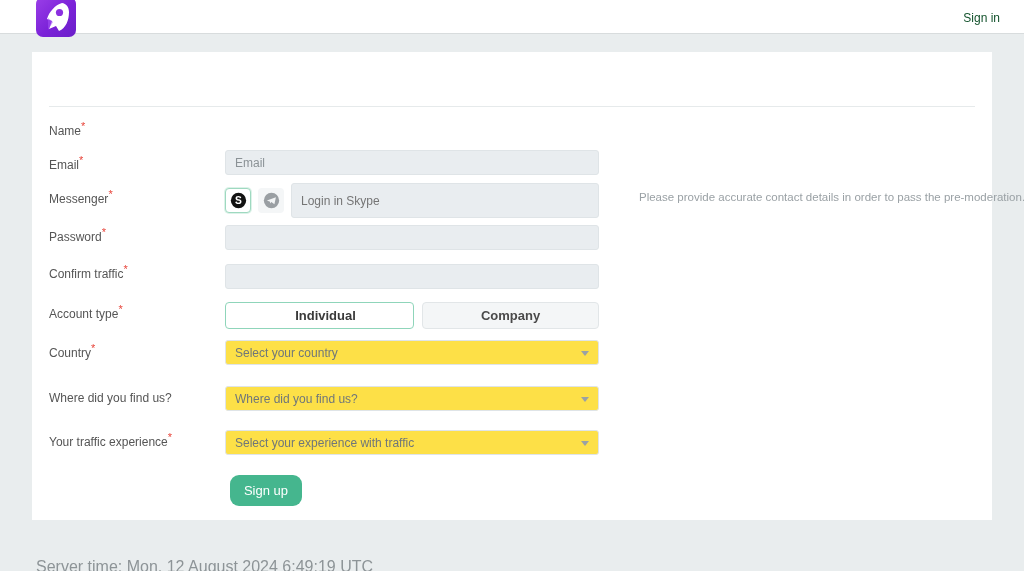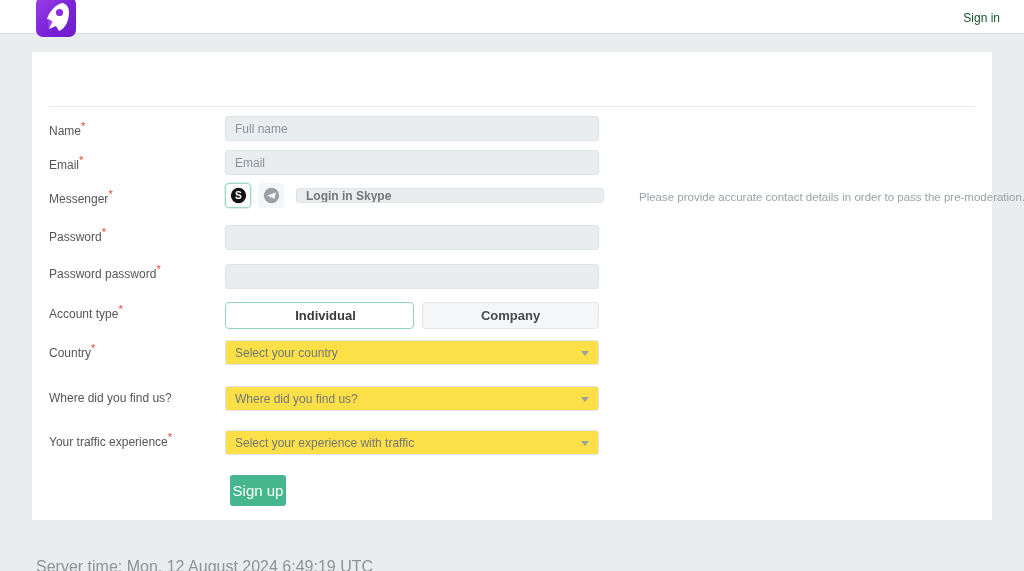--- a/index.html
+++ b/index.html
@@ -130,31 +130,29 @@
     justify-content: center;
     cursor: pointer;
   }
   .msg-btn.selected {
     background: #ffffff;
     border: 1px solid #9ed9c0;
     box-shadow: 0 0 0 1px rgba(158,217,192,.35);
   }
   .msg-field {
     width: 308px;
-    height: 15px;
+    height: 35px;
     background: #e9edf0;
     border: 1px solid #dfe4e7;
     border-radius: 3px;
     font-family: "Liberation Sans", sans-serif;
     font-size: 12px;
     color: #8b9296;
     padding: 0 9px;
-    margin-left: 5px;
     outline: none;
-    font-weight: bold;
   }
 
   .hint {
     position: absolute;
     left: 590px;
     top: 7px;
     font-size: 11.5px;
     color: #9aa1a5;
     white-space: nowrap;
   }
@@ -203,28 +201,28 @@
     right: 10px;
     top: 11px;
     width: 0; height: 0;
     border-left: 4.5px solid transparent;
     border-right: 4.5px solid transparent;
     border-top: 5px solid #9aa1a5;
     pointer-events: none;
   }
 
   .signup-btn {
-    width: 56px;
+    width: 72px;
     height: 31px;
     background: #45b68e;
     border: none;
-    border-radius: 3px;
+    border-radius: 9px;
     color: #ffffff;
     font-family: "Liberation Sans", sans-serif;
-    font-size: 15px;
+    font-size: 13px;
     cursor: pointer;
   }
 
   
   .footer {
     position: absolute;
     left: 36px;
     top: 558px;
     font-size: 16px;
     color: #8d9497;
@@ -246,23 +244,20 @@
 </div>
 
 <div class="card">
 
   <div class="title-rule"></div>
 
   <div class="form">
 
     <div class="row" style="margin-top:2px">
       <div class="lbl"><span>Name</span><span class="req">*</span></div>
-      <div class="ctl">
-        <input class="field" type="text" placeholder="Full name" style="">
-      </div>
     </div>
 
     <div class="row">
       <div class="lbl"><span>Email</span><span class="req">*</span></div>
       <div class="ctl">
         <input class="field" type="text" placeholder="Email" style="">
       </div>
     </div>
 
     <div class="row" style="height:38px">
@@ -288,21 +283,21 @@
     </div>
 
     <div class="row">
       <div class="lbl"><span>Password</span><span class="req">*</span></div>
       <div class="ctl" style="top:3px">
         <input class="field" type="password" placeholder="" style="">
       </div>
     </div>
 
     <div class="row" style="height:37px">
-      <div class="lbl" style="top:11px"><span>Password password</span><span class="req">*</span></div>
+      <div class="lbl" style="top:11px"><span>Confirm traffic</span><span class="req">*</span></div>
       <div class="ctl" style="top:8px">
         <input class="field" type="password" placeholder="" style="">
       </div>
     </div>
 
     <div class="row" style="height:39px">
       <div class="lbl" style="top:14px"><span>Account type</span><span class="req">*</span></div>
       <div class="ctl" style="top:9px">
         <div class="seg">
           <button class="seg-btn active">Individual</button>

